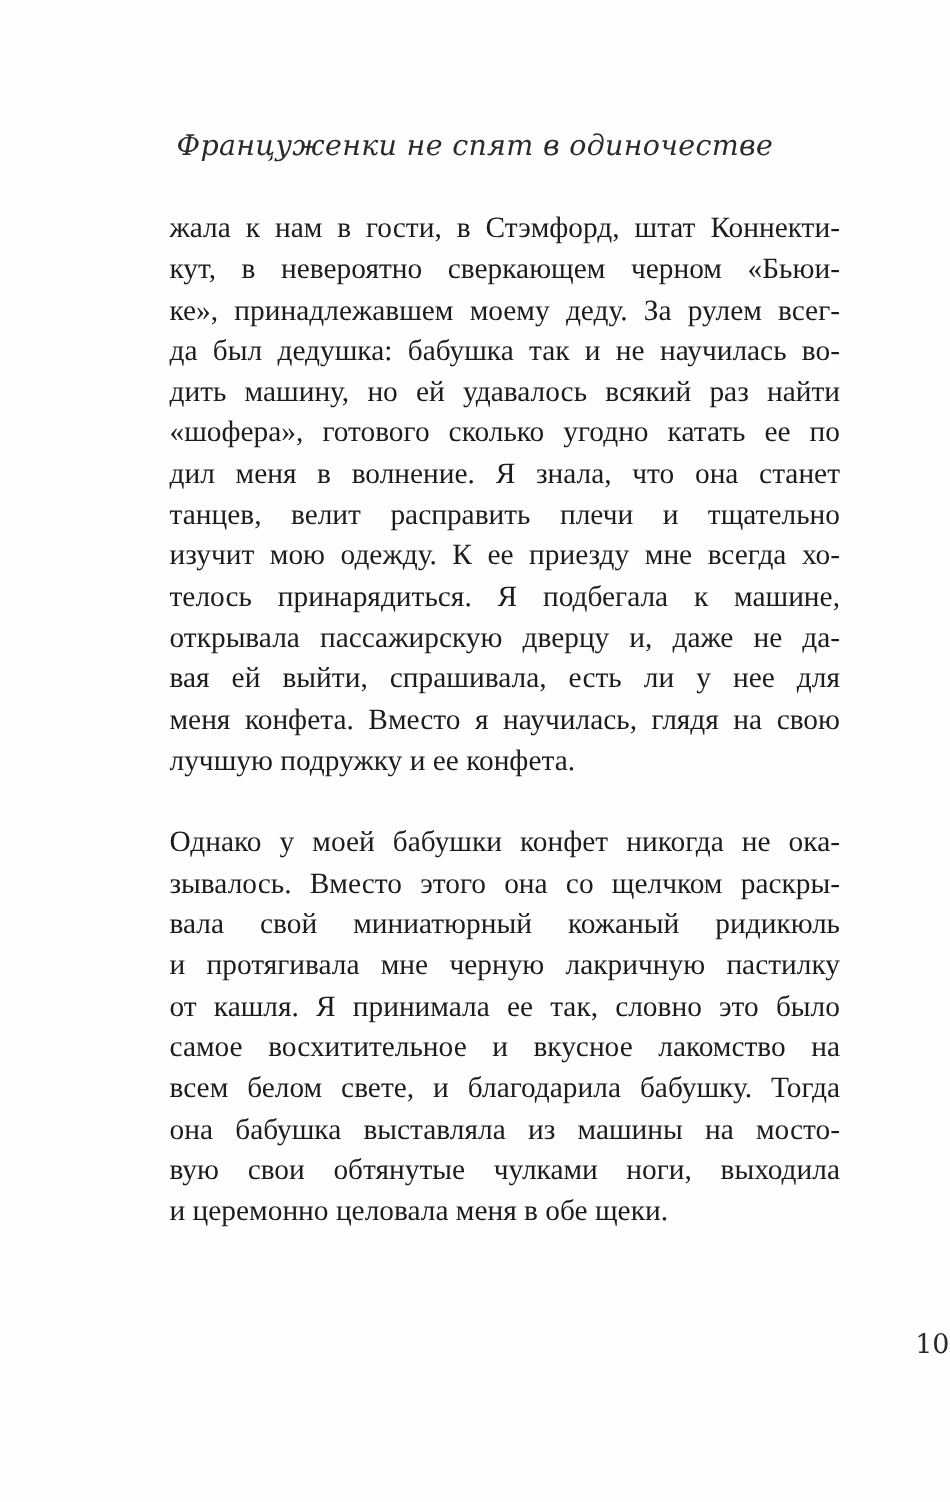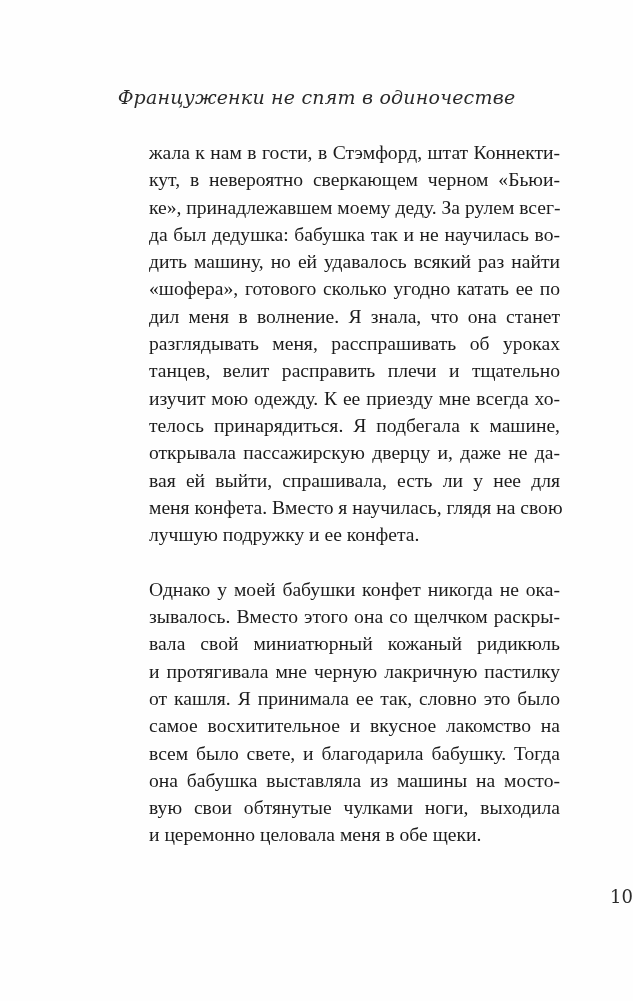--- a/index.html
+++ b/index.html
@@ -43,21 +43,20 @@
     font-size: 19.6px;
     line-height: 27.3px;
     color: #1c1c1c;
   }
   .line {
     display: block;
     white-space: nowrap;
     text-align: justify;
     text-align-last: justify;
     height: 27.3px;
-    margin-left: 36px;
   }
   .line.last {
     text-align-last: left;
   }
   .para-gap {
     height: 27.3px;
   }
   .folio {
     position: absolute;
     top: 886px;
@@ -77,38 +76,37 @@
 
   <div class="body-text">
     <div class="paragraph">
       <span class="line">жала к нам в гости, в Стэмфорд, штат Коннекти-</span>
       <span class="line">кут, в невероятно сверкающем черном «Бьюи-</span>
       <span class="line">ке», принадлежавшем моему деду. За рулем всег-</span>
       <span class="line">да был дедушка: бабушка так и не научилась во-</span>
       <span class="line">дить машину, но ей удавалось всякий раз найти</span>
       <span class="line">«шофера», готового сколько угодно катать ее по</span>
       <span class="line">дил меня в волнение. Я знала, что она станет</span>
-      <span class="line">разглядывать меня, расспрашивать об уроках</span>
       <span class="line">танцев, велит расправить плечи и тщательно</span>
       <span class="line">изучит мою одежду. К ее приезду мне всегда хо-</span>
       <span class="line">телось принарядиться. Я подбегала к машине,</span>
       <span class="line">открывала пассажирскую дверцу и, даже не да-</span>
       <span class="line">вая ей выйти, спрашивала, есть ли у нее для</span>
       <span class="line">меня конфета. Вместо я научилась, глядя на свою</span>
       <span class="line last">лучшую подружку и ее конфета.</span>
     </div>
     <div class="para-gap"></div>
     <div class="paragraph">
       <span class="line">Однако у моей бабушки конфет никогда не ока-</span>
       <span class="line">зывалось. Вместо этого она со щелчком раскры-</span>
       <span class="line">вала свой миниатюрный кожаный ридикюль</span>
       <span class="line">и протягивала мне черную лакричную пастилку</span>
       <span class="line">от кашля. Я принимала ее так, словно это было</span>
       <span class="line">самое восхитительное и вкусное лакомство на</span>
-      <span class="line">всем было свете, и благодарила бабушку. Тогда</span>
+      <span class="line">всем белом свете, и благодарила бабушку. Тогда</span>
       <span class="line">она бабушка выставляла из машины на мосто-</span>
       <span class="line">вую свои обтянутые чулками ноги, выходила</span>
       <span class="line last">и церемонно целовала меня в обе щеки.</span>
     </div>
   </div>
 
   <div class="folio">10</div>
 </div>
 
 </body></html>

